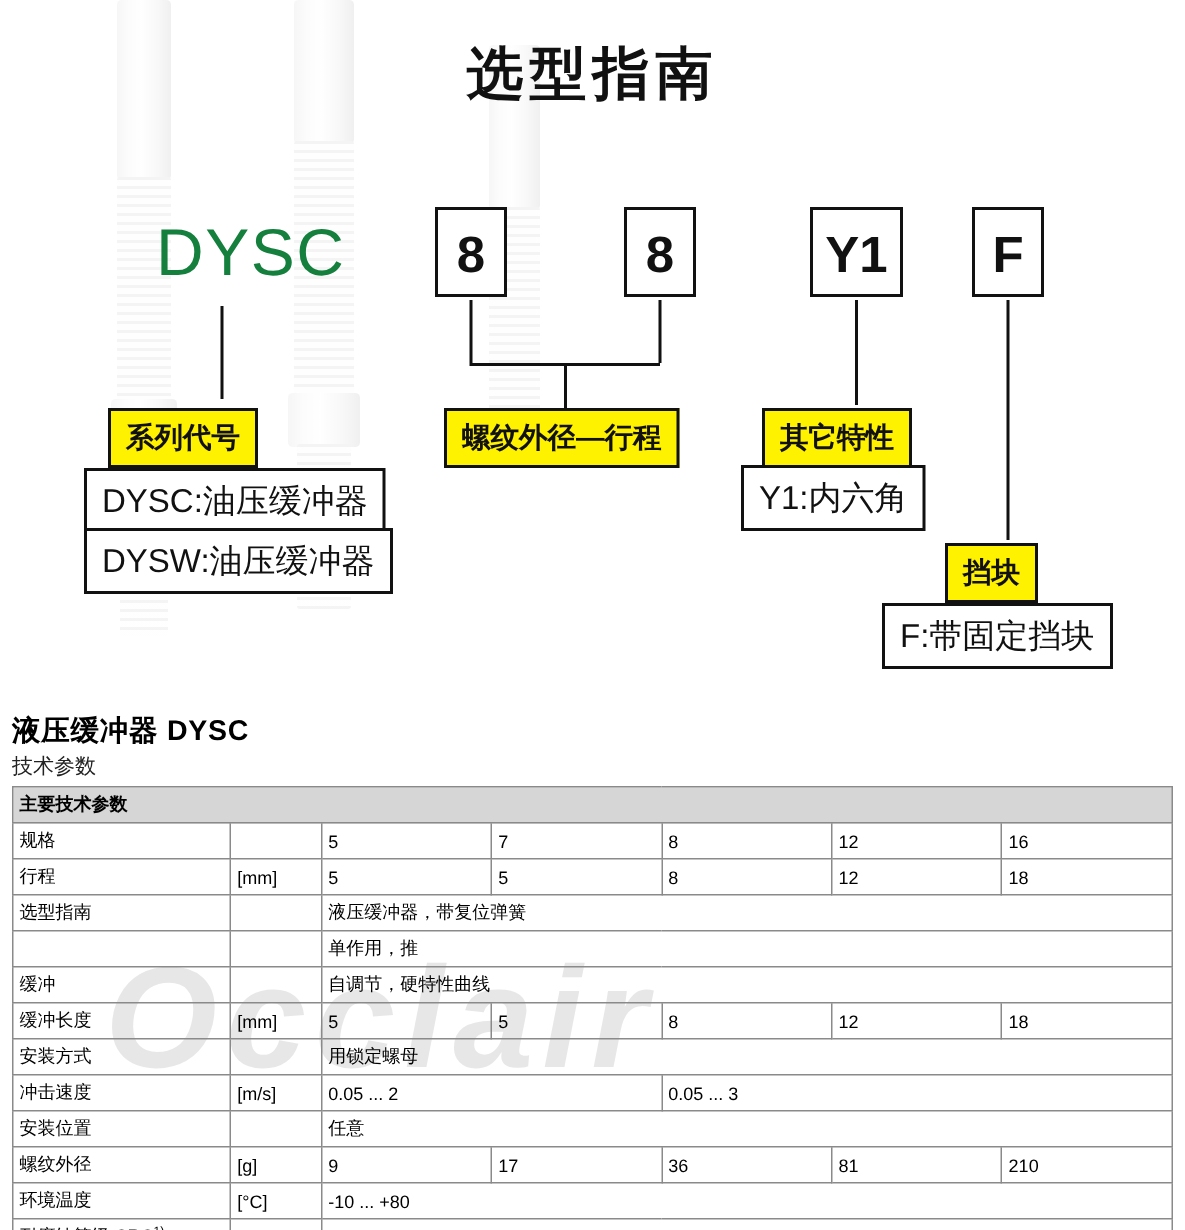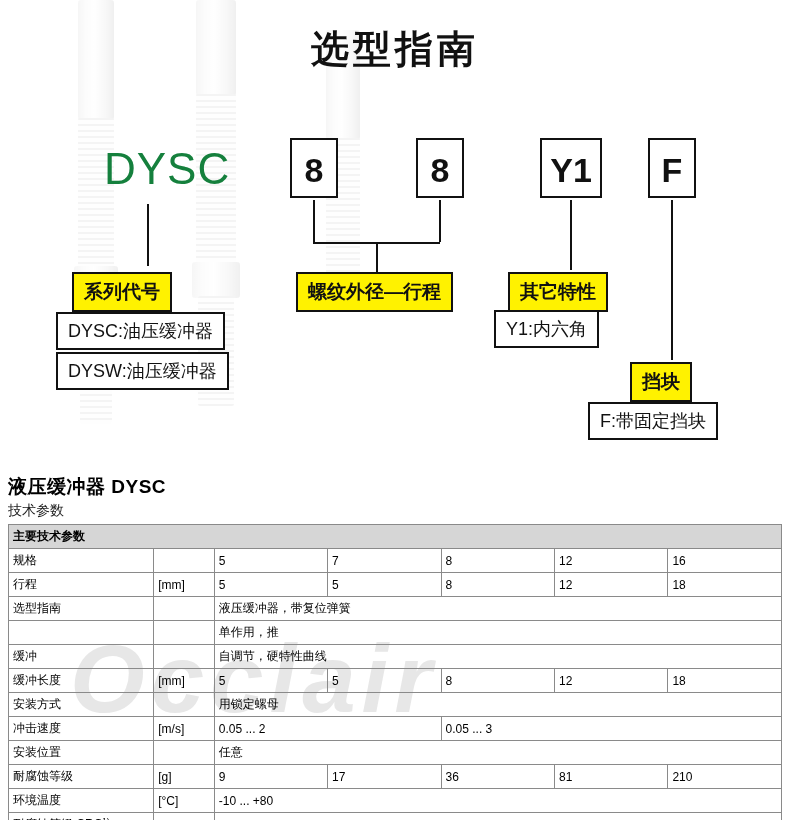--- a/index.html
+++ b/index.html
@@ -116,21 +116,21 @@
     font-weight: bold;
     color: #111111;
     padding: 5px 10px;
     box-sizing: border-box;
     white-space: nowrap;
   }
   .wlabel {
     position: absolute;
     background: #ffffff;
     border: 2px solid #111111;
-    font-size: 18px;
+    font-size: 22px;
     color: #111111;
     padding: 5px 10px;
     box-sizing: border-box;
     white-space: nowrap;
   }
 
   
   .spec-section {
     position: absolute;
     left: 0;
@@ -314,21 +314,21 @@
           <td colspan="3">0.05 ... 3</td>
         </tr>
 
         <tr>
           <td class="c-name">安装位置</td>
           <td class="c-unit"></td>
           <td colspan="5">任意</td>
         </tr>
 
         <tr>
-          <td class="c-name">耐腐蚀等级</td>
+          <td class="c-name">螺纹外径</td>
           <td class="c-unit">[g]</td>
           <td class="c-v">9</td>
           <td class="c-v">17</td>
           <td class="c-v">36</td>
           <td class="c-v">81</td>
           <td class="c-v">210</td>
         </tr>
 
         <tr>
           <td class="c-name">环境温度</td>

